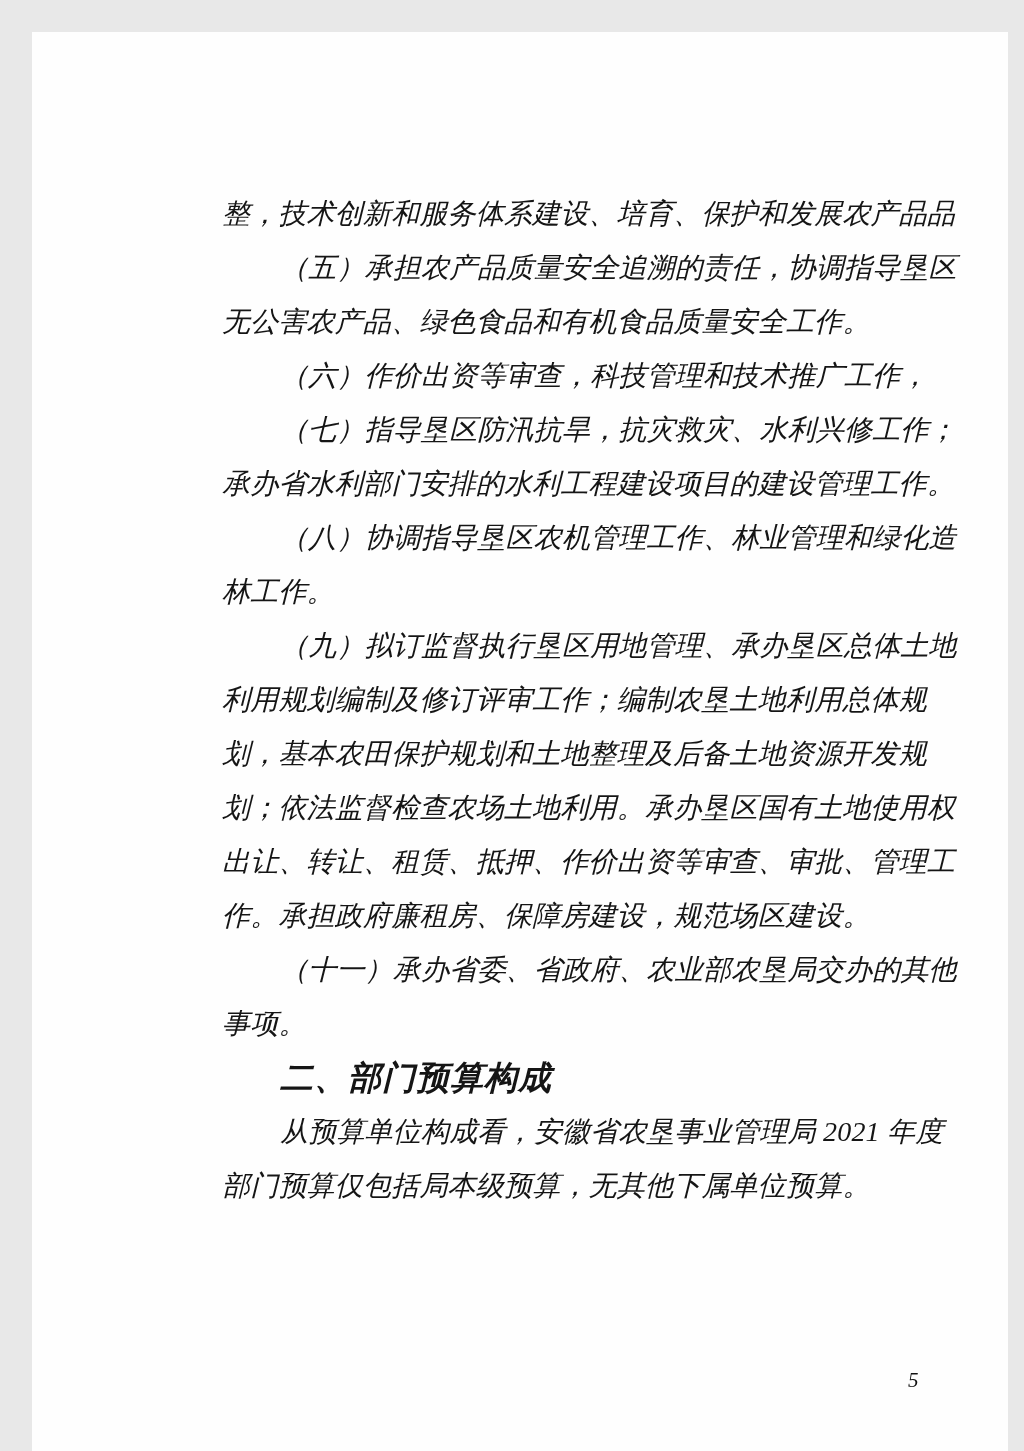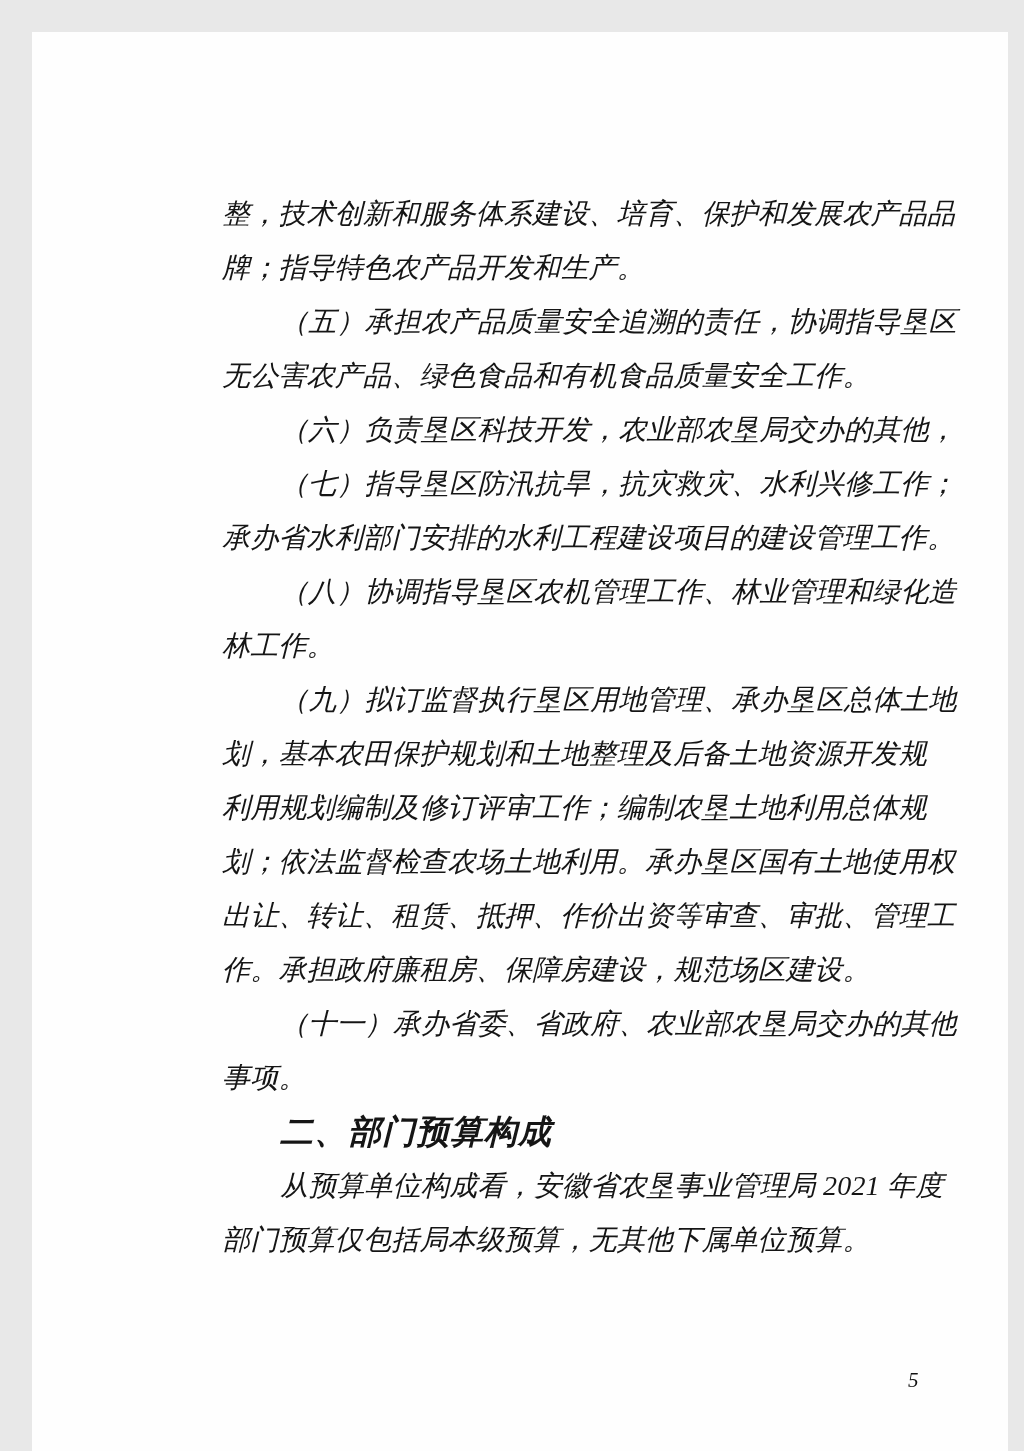--- a/index.html
+++ b/index.html
@@ -44,31 +44,30 @@
     font-family: "Liberation Serif", serif;
     color: #111;
   }
 </style>
 </head>
 <body>
 
 <div class="page">
   <div class="text-block">
       <div class="line">整，技术创新和服务体系建设、培育、保护和发展农产品品</div>
-      <div class="line">牌；指导特色农产品开发和生产。</div>
       <div class="line indent">（五）承担农产品质量安全追溯的责任，协调指导垦区</div>
       <div class="line">无公害农产品、绿色食品和有机食品质量安全工作。</div>
-      <div class="line indent">（六）负责垦区科技开发，农业部农垦局交办的其他，</div>
+      <div class="line indent">（六）作价出资等审查，科技管理和技术推广工作，</div>
       <div class="line indent">（七）指导垦区防汛抗旱，抗灾救灾、水利兴修工作；</div>
       <div class="line">承办省水利部门安排的水利工程建设项目的建设管理工作。</div>
       <div class="line indent">（八）协调指导垦区农机管理工作、林业管理和绿化造</div>
       <div class="line">林工作。</div>
       <div class="line indent">（九）拟订监督执行垦区用地管理、承办垦区总体土地</div>
+      <div class="line">利用规划编制及修订评审工作；编制农垦土地利用总体规</div>
       <div class="line">划，基本农田保护规划和土地整理及后备土地资源开发规</div>
-      <div class="line">利用规划编制及修订评审工作；编制农垦土地利用总体规</div>
       <div class="line">划；依法监督检查农场土地利用。承办垦区国有土地使用权</div>
       <div class="line">出让、转让、租赁、抵押、作价出资等审查、审批、管理工</div>
       <div class="line">作。承担政府廉租房、保障房建设，规范场区建设。</div>
       <div class="line indent">（十一）承办省委、省政府、农业部农垦局交办的其他</div>
       <div class="line">事项。</div>
       <div class="line indent heading">二、部门预算构成</div>
       <div class="line indent">从预算单位构成看，安徽省农垦事业管理局 2021 年度</div>
       <div class="line">部门预算仅包括局本级预算，无其他下属单位预算。</div>
     </div>
   <div class="page-number">5</div>

